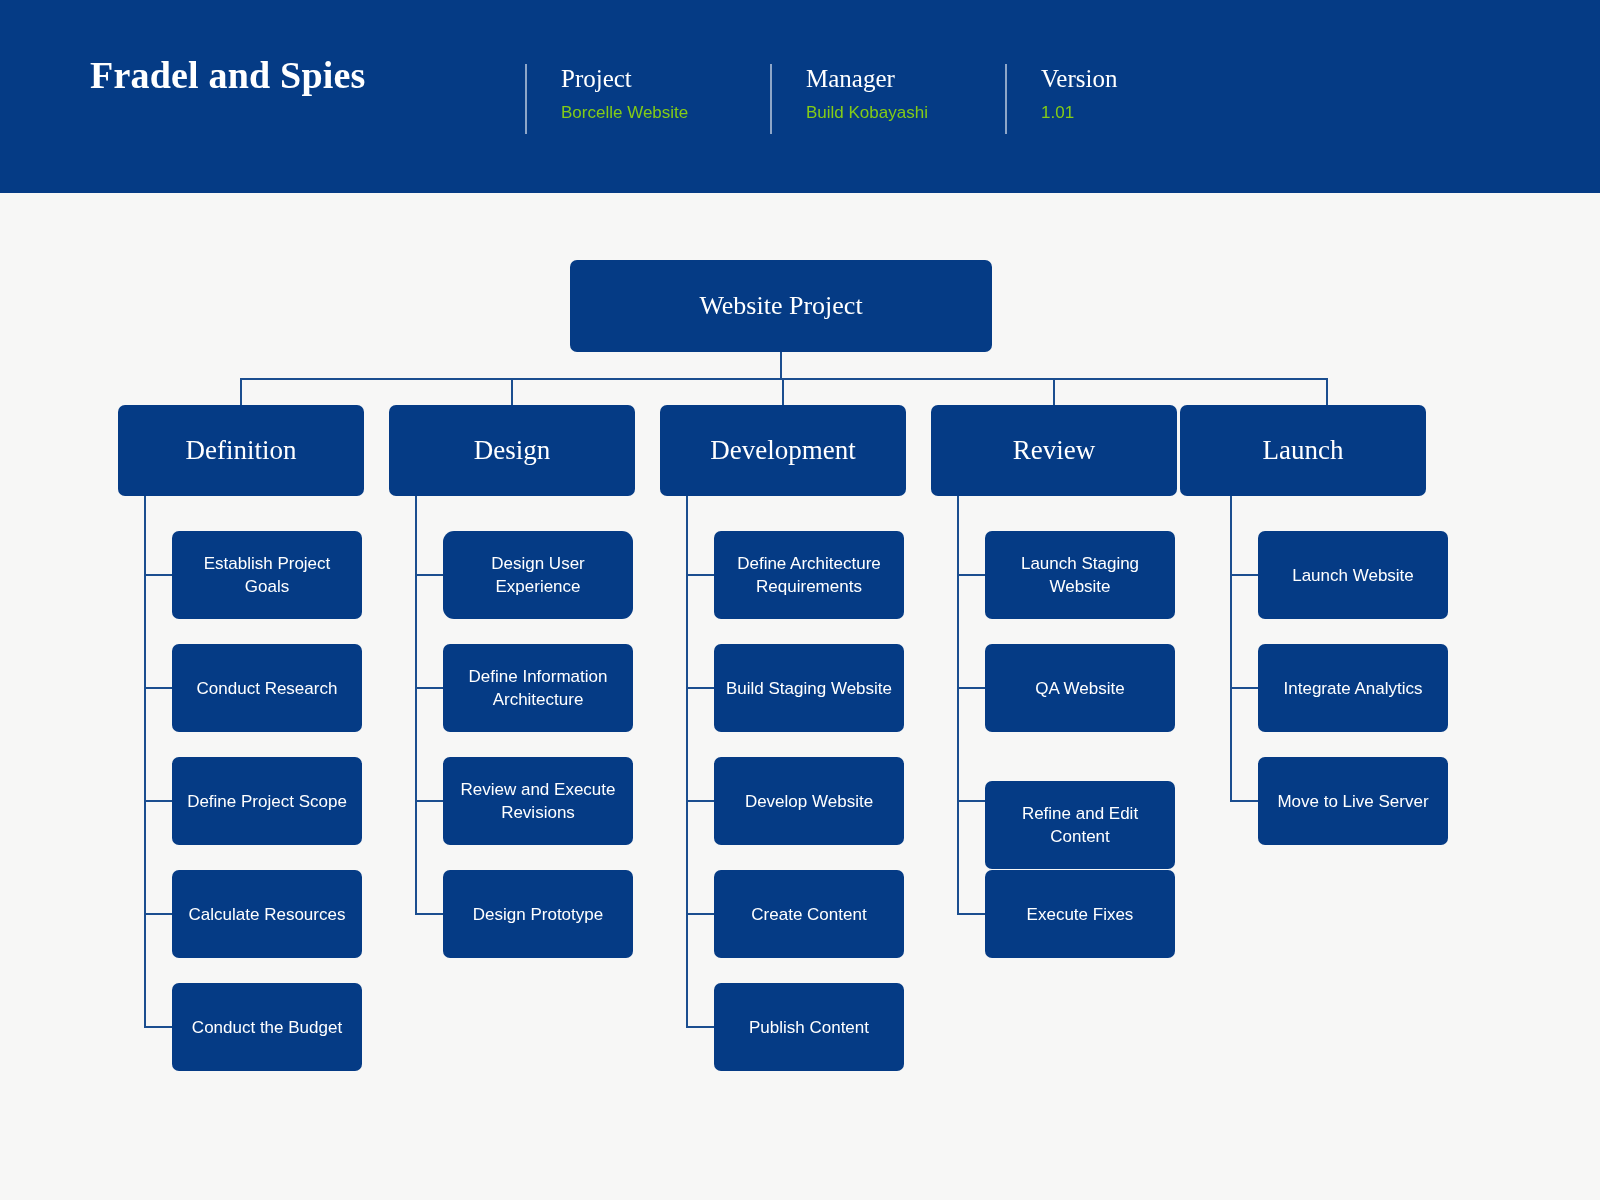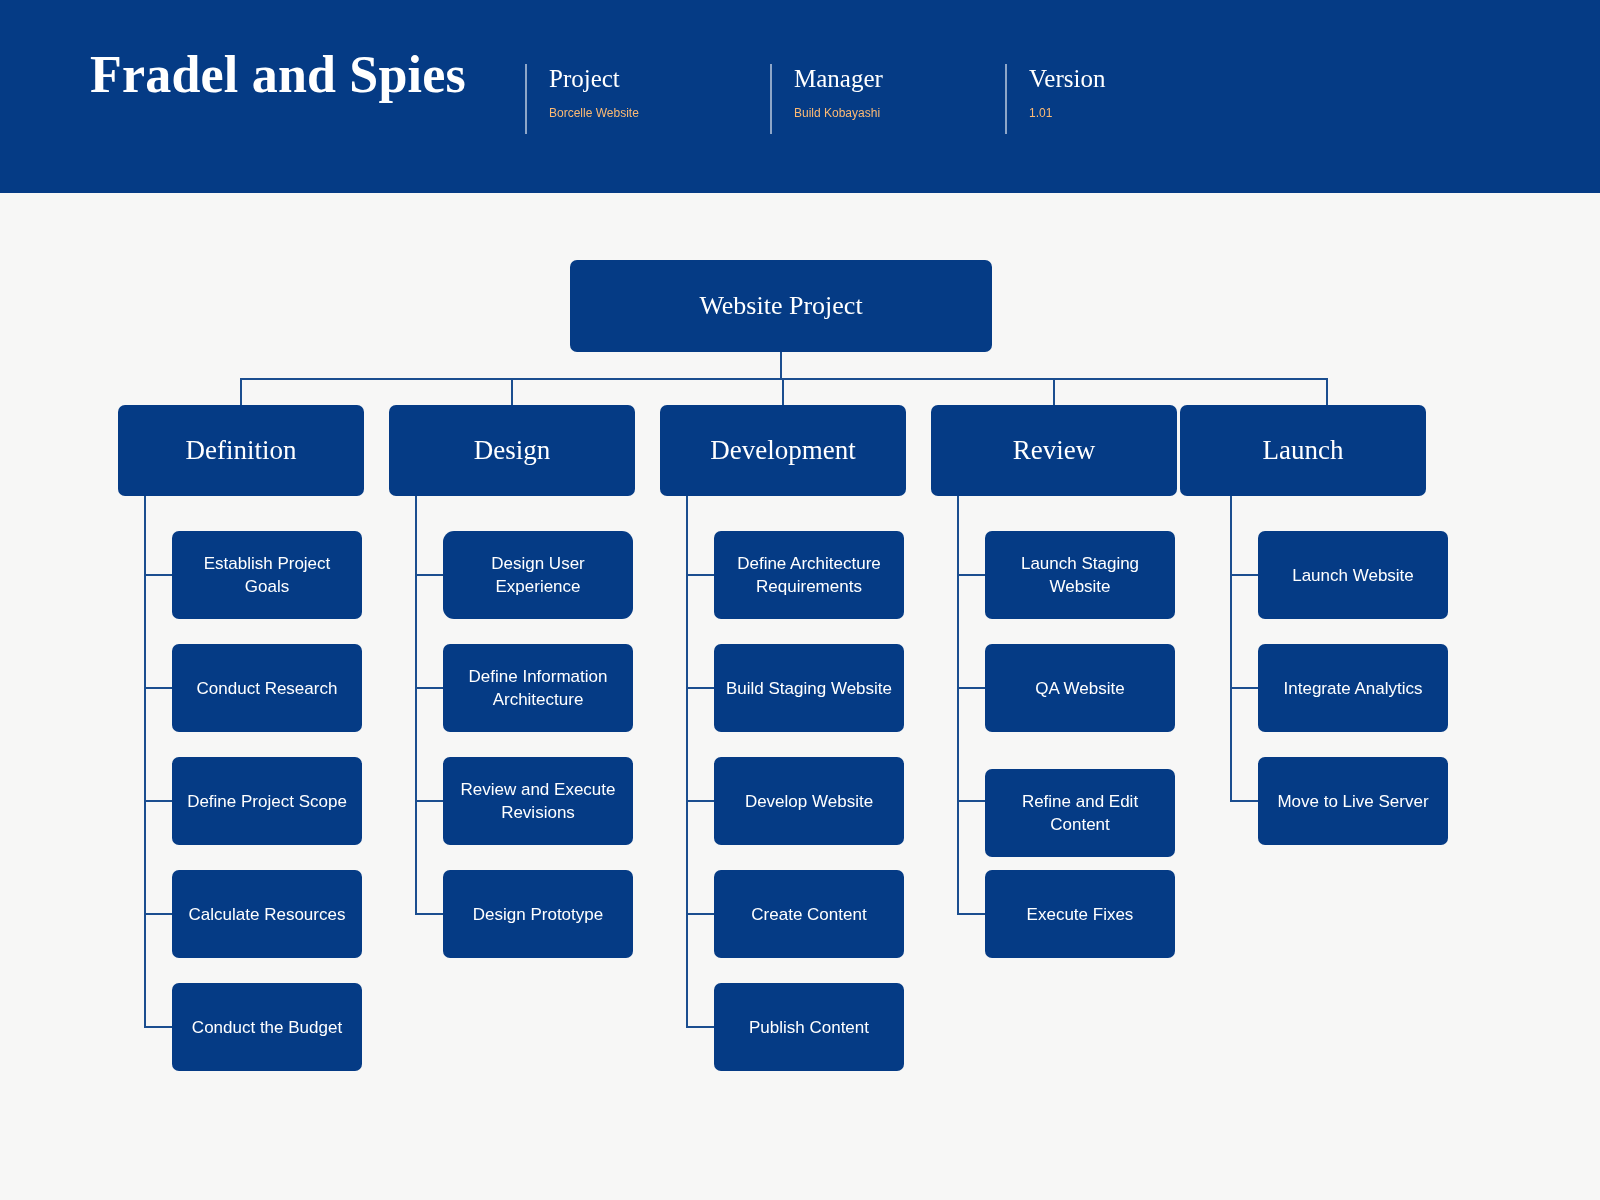--- a/index.html
+++ b/index.html
@@ -21,41 +21,41 @@
   #header{
     position:absolute;left:0;top:0;width:1600px;height:193px;
     background:var(--blue);
   }
   #brand{
     position:absolute;left:90px;top:52px;width:420px;
     font-family:"Liberation Serif", serif;
     color:#FFFFFF;
   }
   #brand .line1{
-    display:block;font-weight:bold;font-size:52px;line-height:46px;
+    display:block;font-weight:bold;font-size:38px;line-height:46px;
     letter-spacing:.2px;
   }
   #brand .line2{
     display:block;font-weight:normal;font-size:36px;line-height:44px;
     letter-spacing:.2px;
   }
   .meta{
     position:absolute;top:64px;height:70px;
-    padding-left:22px;
+    padding-left:34px;
     border-left:2px solid rgba(255,255,255,.55);
   }
   .meta .m-label{
     display:block;
     font-family:"Liberation Serif", serif;
     font-size:25px;line-height:30px;color:#FFFFFF;
   }
   .meta .m-value{
     display:block;margin-top:8px;
     font-family:"Liberation Sans", sans-serif;
-    font-size:12px;line-height:22px;color:#fdba74;
+    font-size:17px;line-height:22px;color:#84cc16;
   }
   #meta-0{left:525px;}
   #meta-1{left:770px;}
   #meta-2{left:1005px;}
   #meta-3{left:1243px;}
 
   
   #chart{position:absolute;left:0;top:193px;width:1600px;height:1007px;}
 
   .node{
@@ -211,21 +211,21 @@
         </div>
         <div class="node l1" style="left: 931px;">
           <span>Review</span>
         </div>
         <div class="node leaf" style="left: 985px; top: 338px;">
           <span>Launch Staging Website</span>
         </div>
         <div class="node leaf" style="left: 985px; top: 451px;">
           <span>QA Website</span>
         </div>
-        <div class="node leaf" style="left: 985px; top: 576px; text-align: center;">
+        <div class="node leaf" style="left: 985px; top: 588px; text-align: center;">
           <span>Refine and Edit Content</span>
         </div>
         <div class="node leaf" style="left: 985px; top: 677px;">
           <span>Execute Fixes</span>
         </div>
         <div class="node l1" style="left: 1180px;">
           <span>Launch</span>
         </div>
         <div class="node leaf" style="left: 1258px; top: 338px;">
           <span>Launch Website</span>

